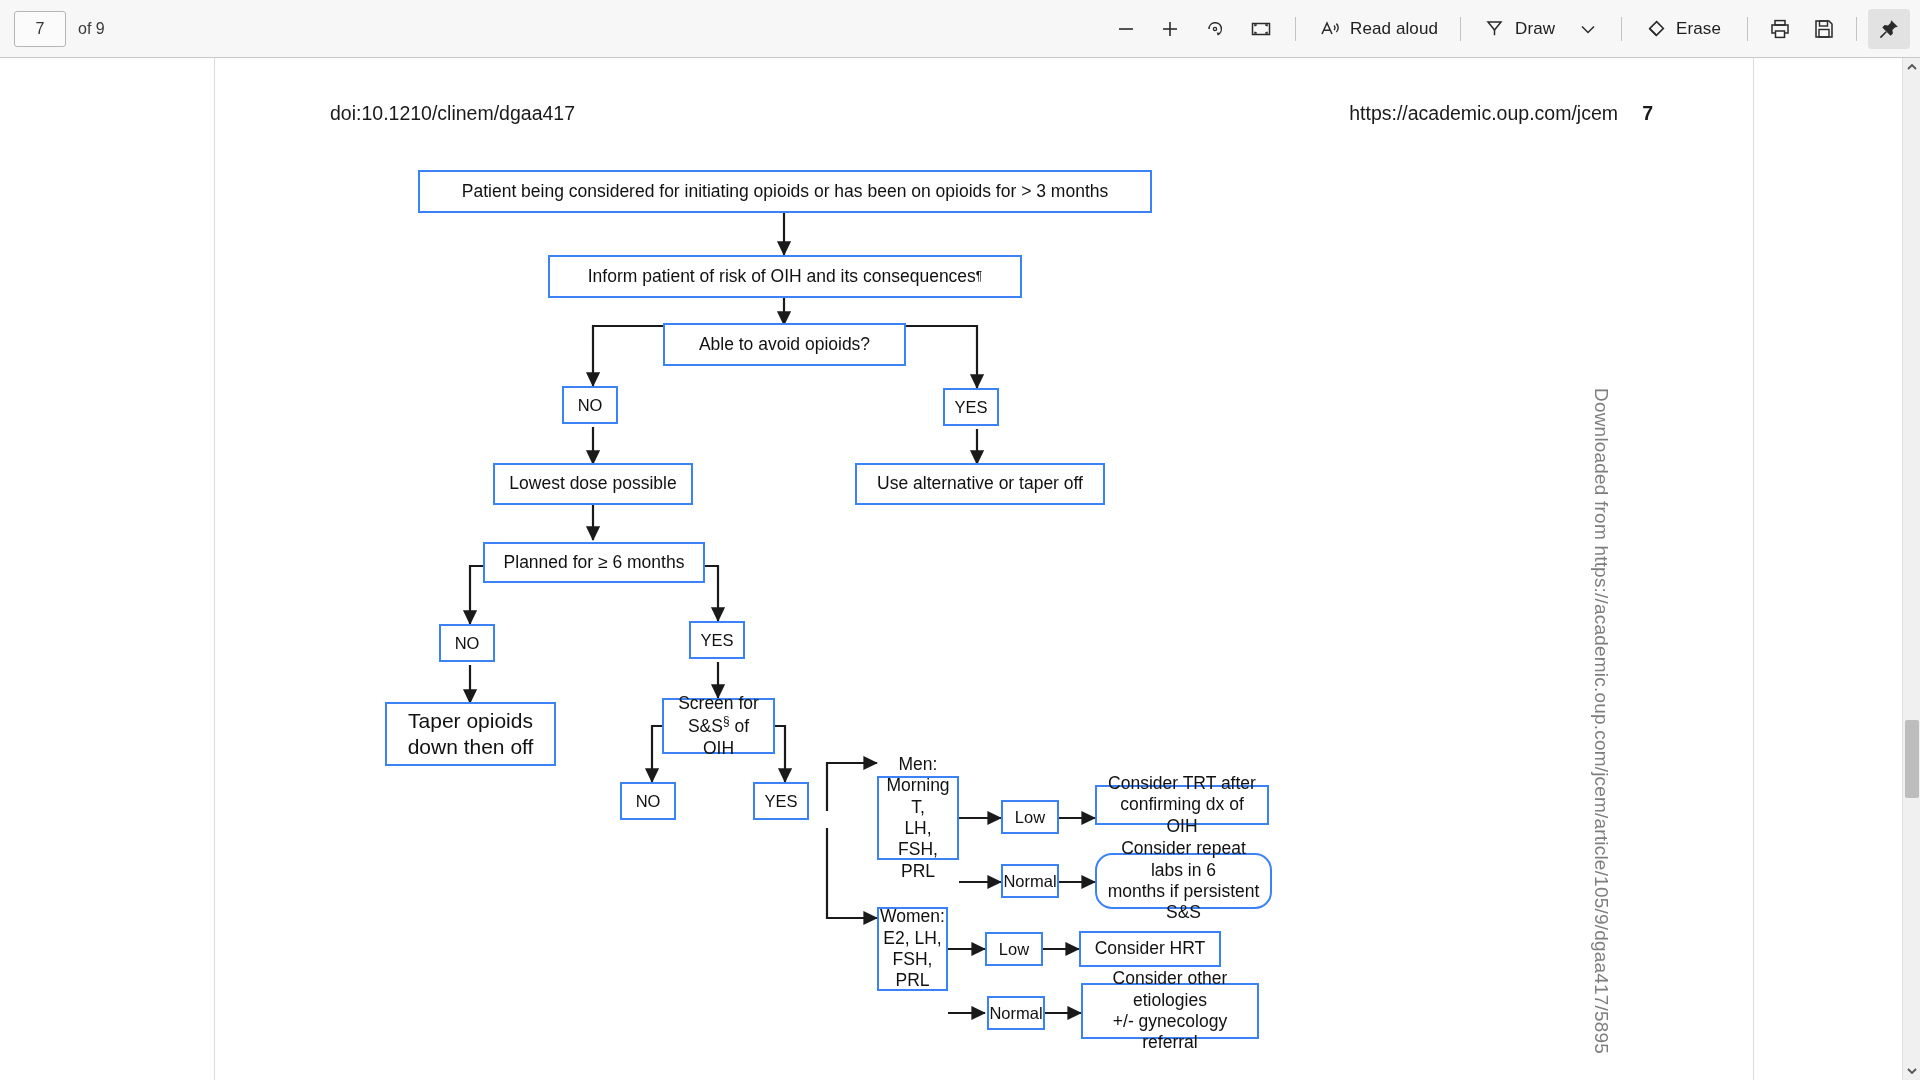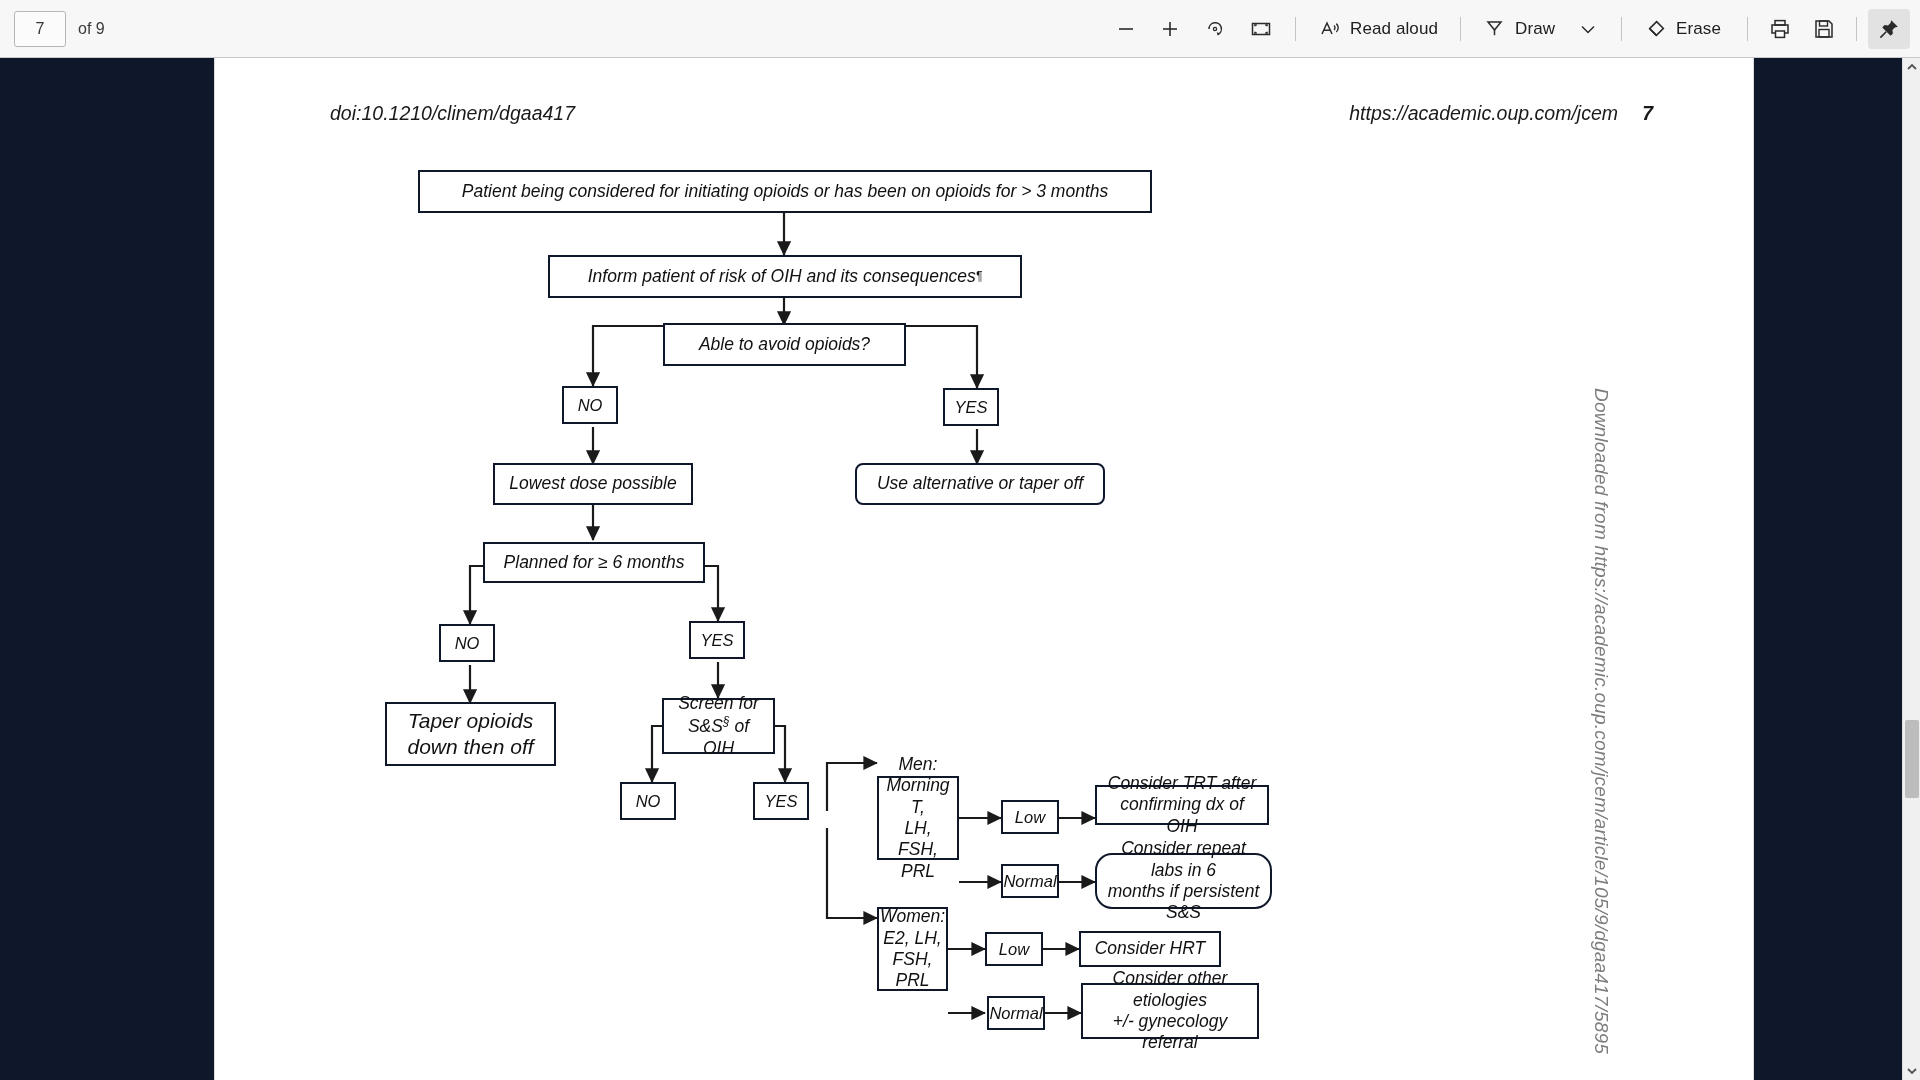--- a/index.html
+++ b/index.html
@@ -42,23 +42,22 @@
   }
   .tb-btn.active { background: #e2e2e2; }
   .tb-sep { width: 1px; height: 24px; background: #c4c4c4; margin: 0 9px; }
   .tb-label { font-size: 17px; letter-spacing: .1px; }
   svg { display: block; }
 
   
   #viewer {
     position: absolute; top: 58px; left: 0;
     width: 1920px; height: 1022px;
-    background: #0f172a;
+    background: #ffffff;
     overflow: hidden;
-    font-style: italic;
   }
   #page {
     position: absolute; top: 0; left: 215px;
     width: 1538px; height: 1022px;
     background: #ffffff;
     box-shadow: 0 0 0 1px #dcdcdc;
   }
 
   
   .doc-header {
@@ -67,21 +66,21 @@
     font-size: 19.5px; color: #1a1a1a;
   }
   .doc-doi { position: absolute; left: 115px; top: 0; }
   .doc-url { position: absolute; right: 135px; top: 0; text-align: right; }
   .doc-pageno { position: absolute; right: 100px; top: 0; font-weight: bold; }
 
   
   #flow { position: absolute; top: 0; left: 0; width: 1538px; height: 1022px; }
   .node {
     position: absolute;
-    border: 2px solid #0f172a;
+    border: 2px solid #3b82f6;
     background: #fff;
     display: flex; align-items: center; justify-content: center;
     text-align: center;
     font-size: 17.5px; line-height: 1.22; color: #111;
     padding: 2px 6px;
   }
   .node.small { font-size: 16.5px; }
   .node.big { font-size: 21px; }
   .node sup { font-size: 0.68em; vertical-align: super; }
 
@@ -298,21 +297,21 @@
         <span>Inform patient of risk of OIH and its consequences</span>
           <sup>¶</sup>
       </div>
 
       <div class="node" style="left:448px; top:265px; width:243px; height:43px;">Able to avoid opioids?</div>
 
       <div class="node small" style="left:347px; top:328px; width:56px; height:38px;">NO</div>
       <div class="node small" style="left:728px; top:330px; width:56px; height:38px;">YES</div>
 
       <div class="node" style="left:278px; top:405px; width:200px; height:42px;">Lowest dose possible</div>
-      <div class="node" style="left:640px; top:405px; width:250px; height:42px;border-radius:8px;">Use alternative or taper off</div>
+      <div class="node" style="left:640px; top:405px; width:250px; height:42px;">Use alternative or taper off</div>
 
       <div class="node" style="left:268px; top:484px; width:222px; height:41px;">Planned for ≥ 6 months</div>
 
       <div class="node small" style="left:224px; top:566px; width:56px; height:38px;">NO</div>
       <div class="node small" style="left:474px; top:563px; width:56px; height:38px;">YES</div>
 
       <div class="node big" style="left:170px; top:644px; width:171px; height:64px; white-space:pre-line;">Taper opioids
 down then off</div>
 
       <div class="node" style="left:447px; top:640px; width:113px; height:56px; flex-direction:column;">

